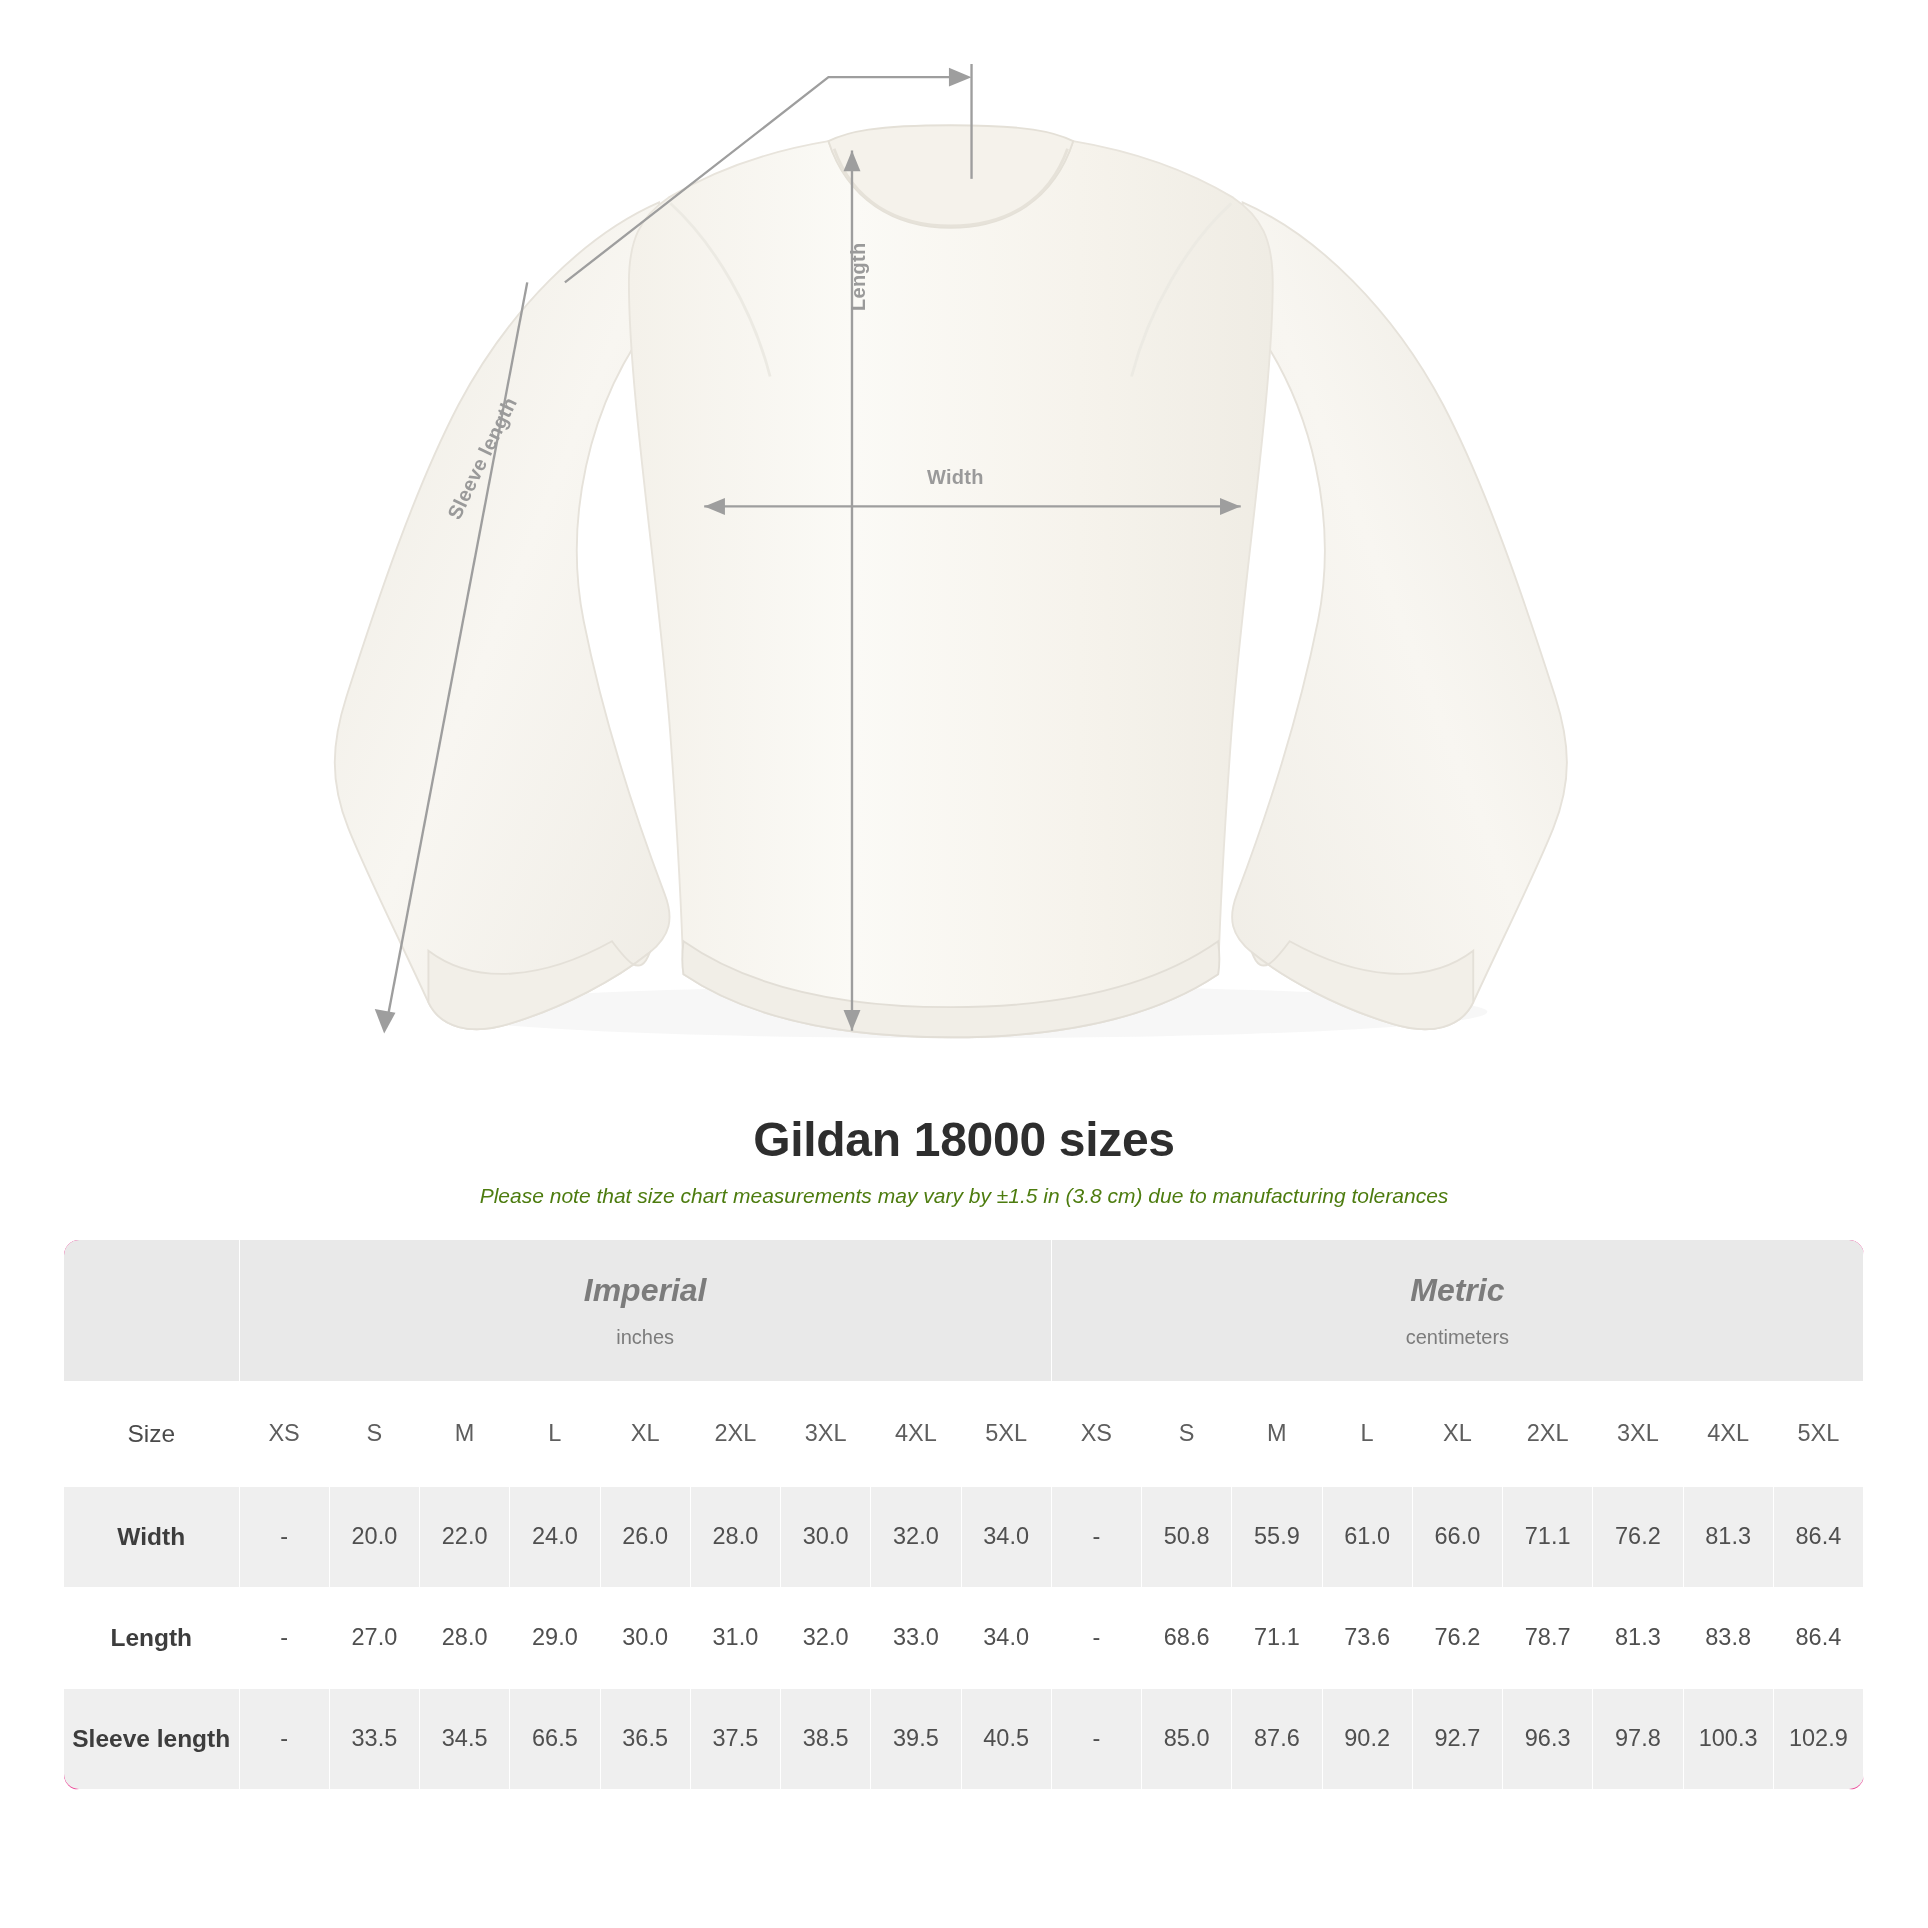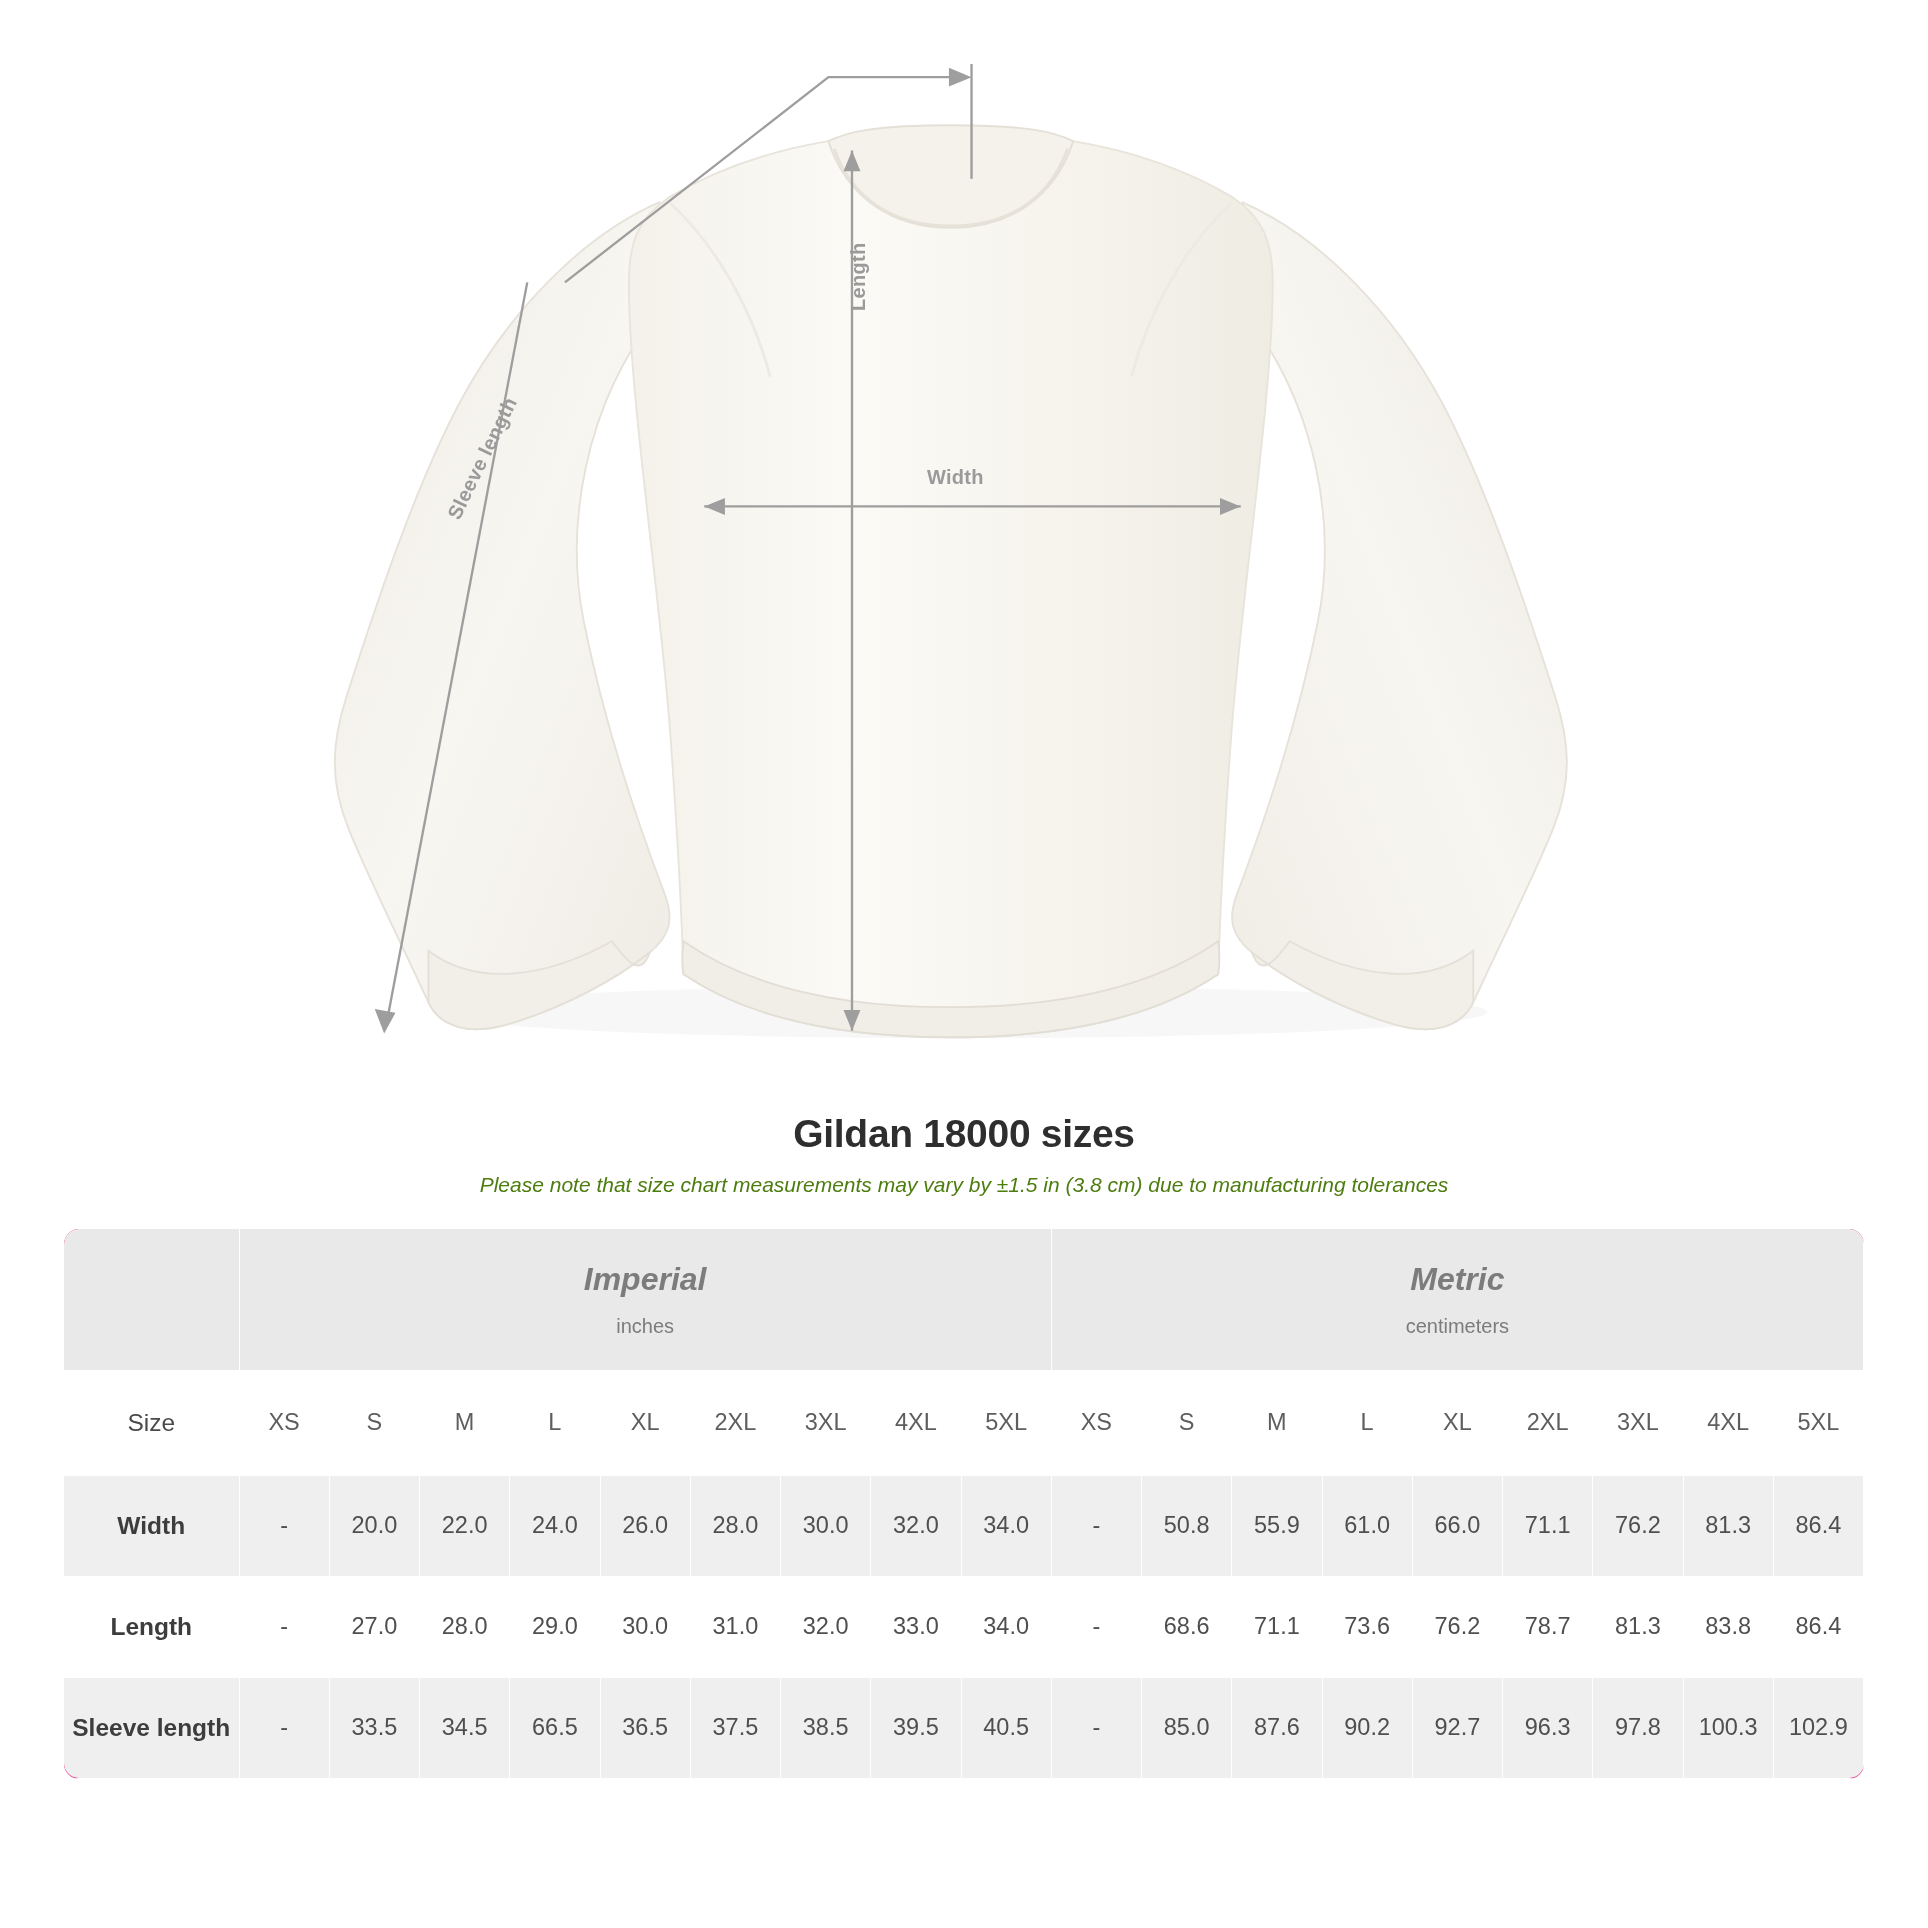--- a/index.html
+++ b/index.html
@@ -57,21 +57,21 @@
     transform: rotate(-64deg);
     transform-origin: left top;
   }
 
   
   .title-block {
     text-align: center;
     margin-top: 5.6px;
   }
   .chart-title {
-    font-size: 39px;
+    font-size: 48px;
     font-weight: bold;
     color: #2e2e2e;
     letter-spacing: -0.3px;
   }
   .chart-note {
     margin-top: 17px;
     font-size: 21px;
     font-style: italic;
     color: #4d7c0f;
   }

